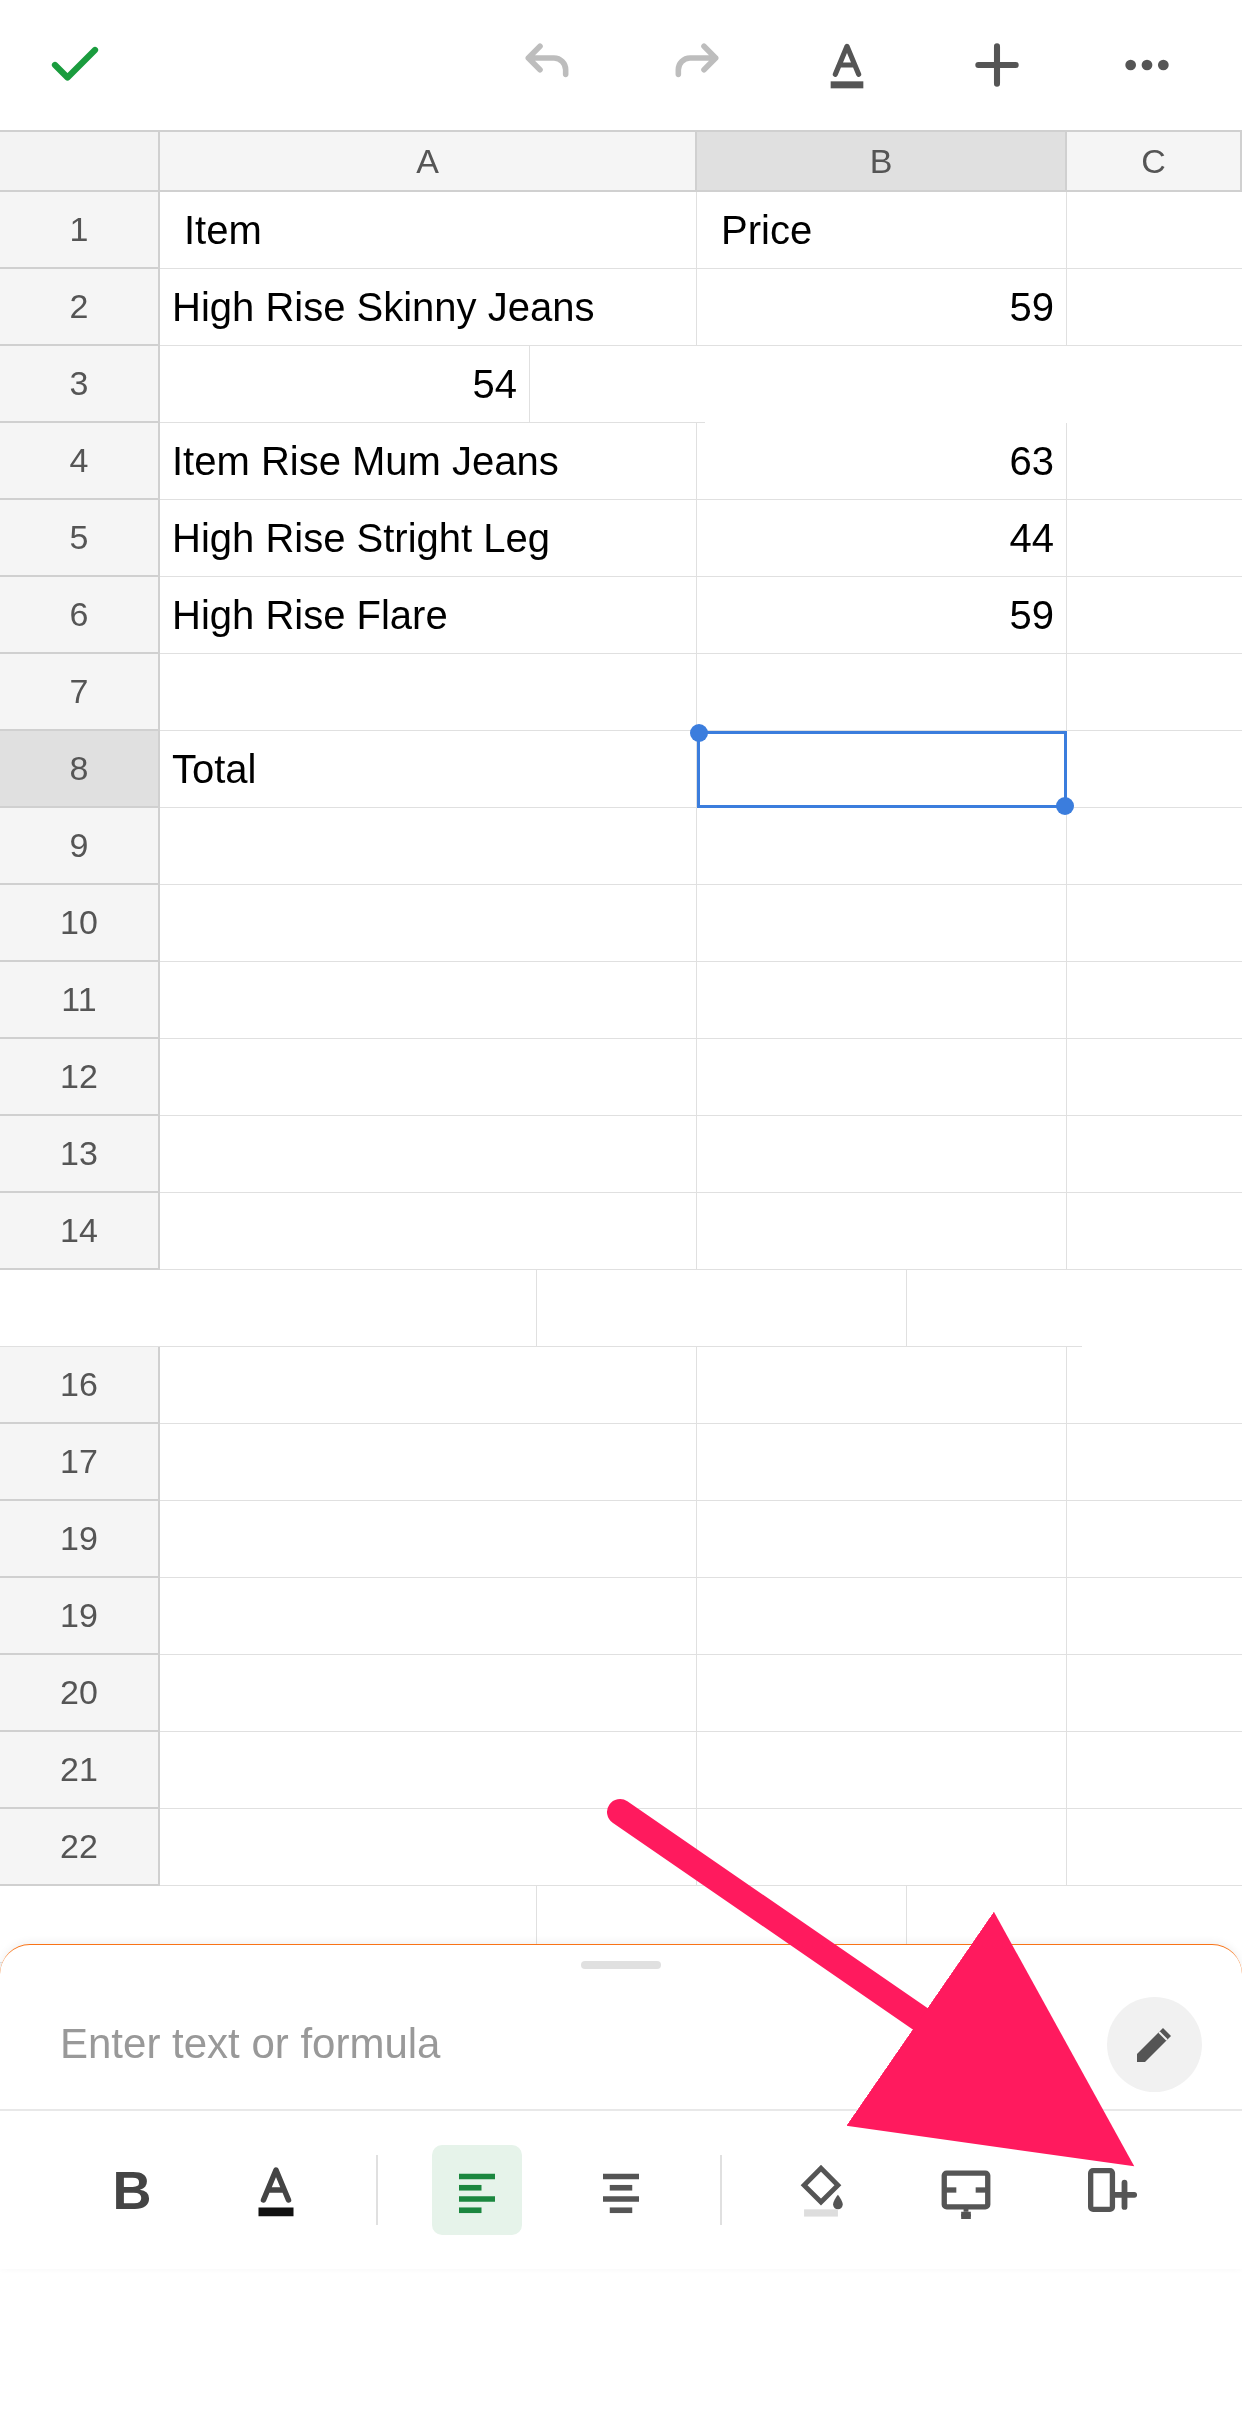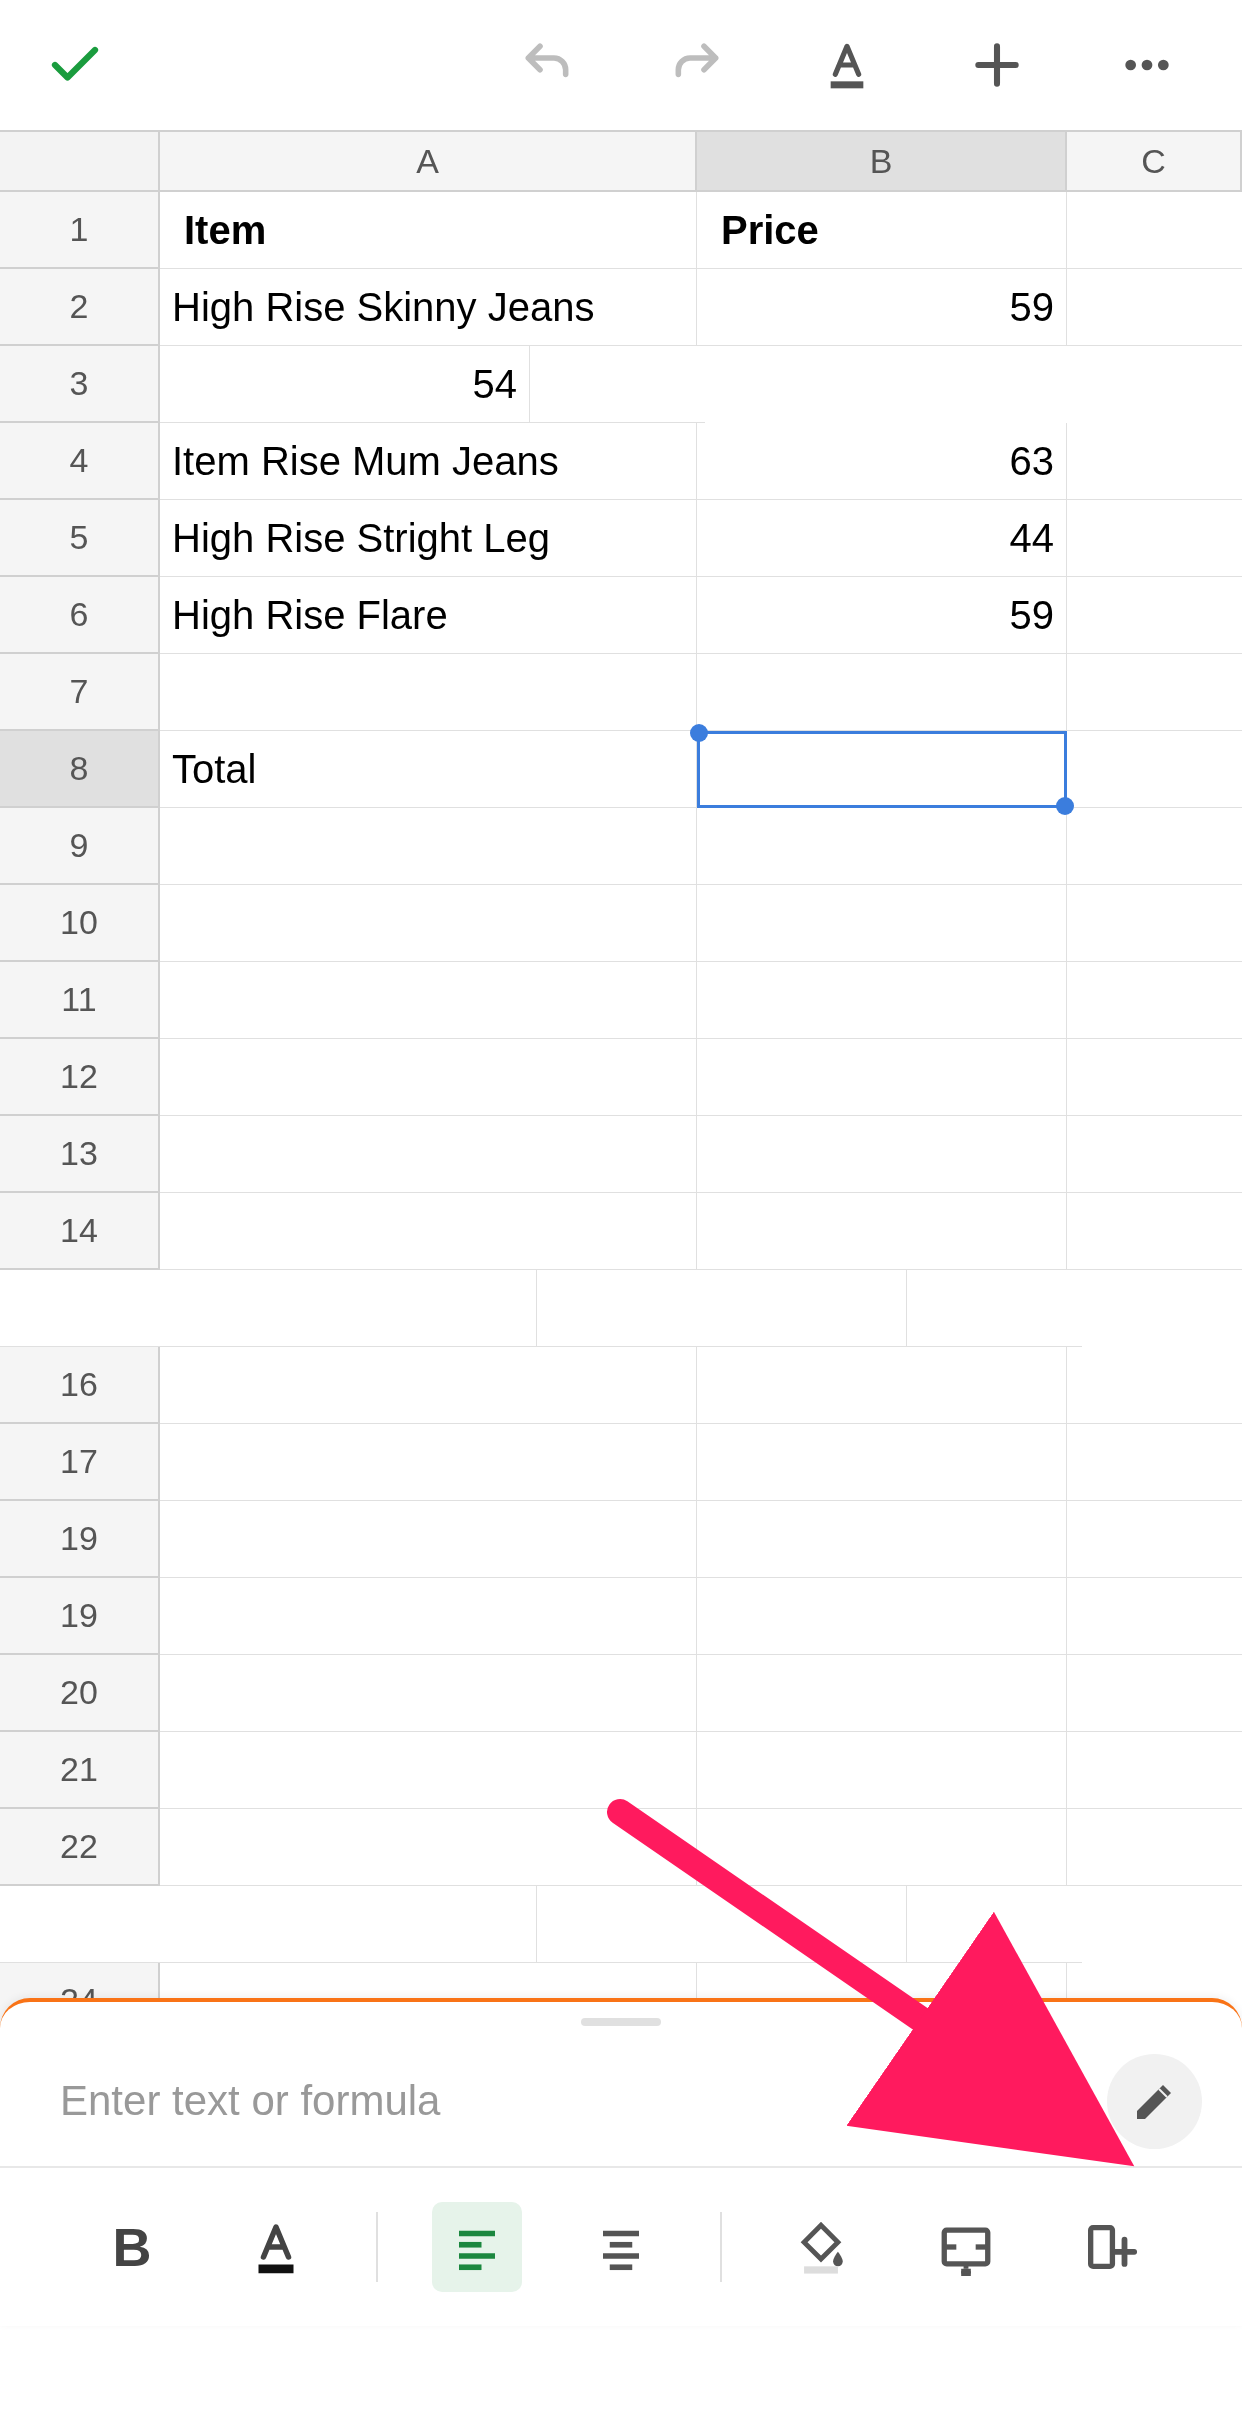--- a/index.html
+++ b/index.html
@@ -80,21 +80,21 @@
     color: #000;
     display: flex;
     align-items: center;
     padding: 0 12px;
     overflow: hidden;
     white-space: nowrap;
   }
   .cell.col-A { width: 537px; }
   .cell.col-B { width: 370px; justify-content: flex-end; text-align: center; }
   .cell.col-C { width: 175px; }
-  .cell.bold { font-weight: bold; padding-left: 24px; }
+  .cell.bold { font-weight: normal; padding-left: 24px; }
   .cell.header-left { justify-content: flex-start; }
 
   .row:first-of-type .cell { border-top: none; }
   .row .cell:last-child { border-right: none; }
 
   
   .selection {
     position: absolute;
     border: 3px solid #3b7ddd;
     pointer-events: none;
@@ -113,22 +113,22 @@
   .arrow-overlay {
     position: absolute;
     pointer-events: none;
     z-index: 20;
   }
 
   
   .formula-bar-wrap {
     position: absolute;
     left: 0; right: 0;
-    top: 1998px;
-    border-top: 4px solid #f97316;
+    top: 1944px;
+    border-top: 1px solid #f97316;
     background: #fff;
     border-radius: 30px 30px 0 0;
     box-shadow: 0 -2px 8px rgba(0,0,0,0.06);
   }
   .drag-handle {
     width: 80px; height: 8px;
     background: #e0e0e0;
     border-radius: 4px;
     margin: 16px auto 10px;
   }

